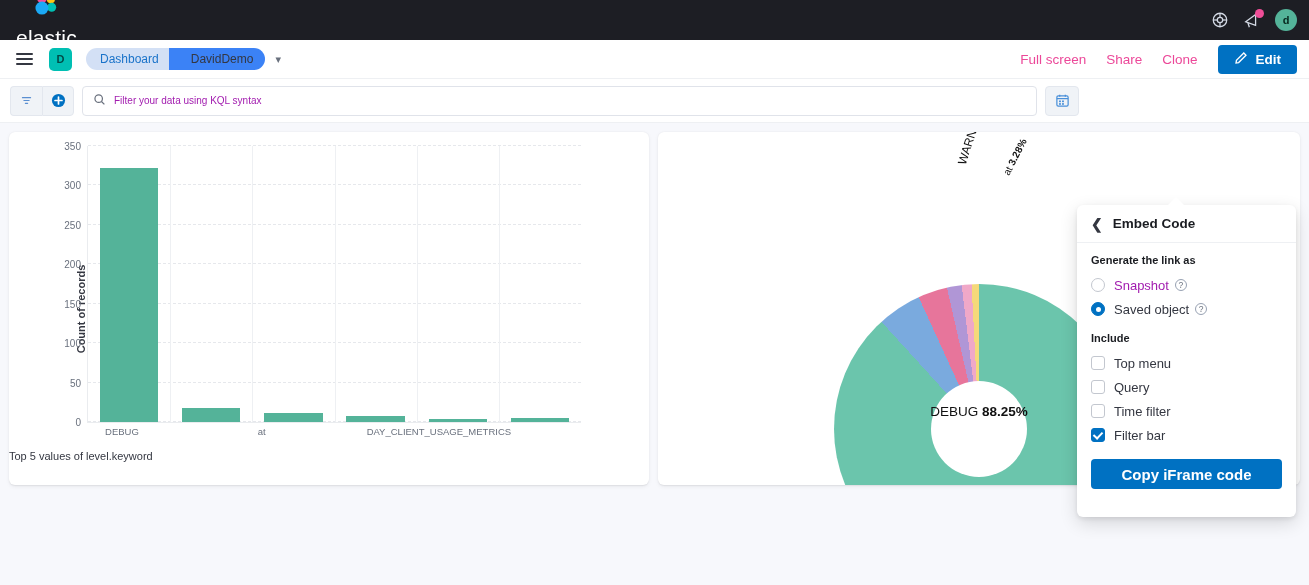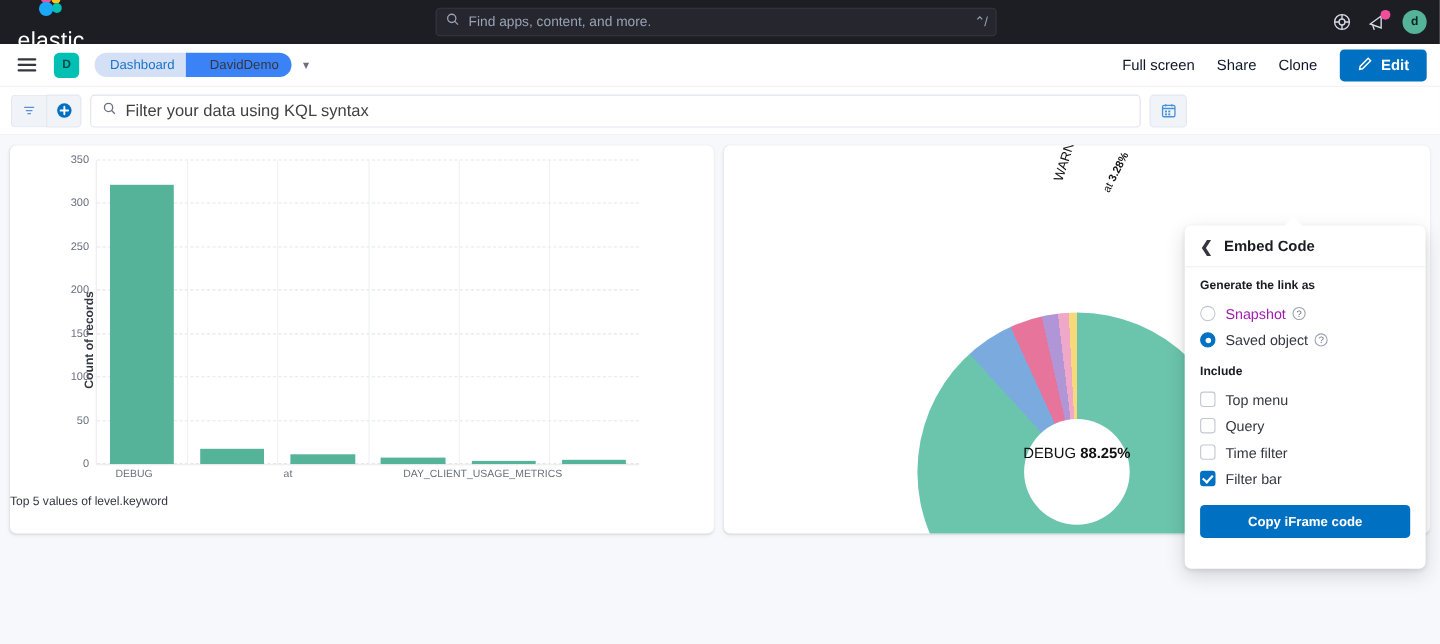--- a/index.html
+++ b/index.html
@@ -76,21 +76,21 @@
   .crumb-2 {
     background: #3b82f6; color: #343741;
     border-radius: 0 11px 11px 0; padding-left: 22px; margin-left: -2px;
   }
   .crumb-caret { margin-left: 10px; color: #69707d; font-size: 11px; }
 
   .app-actions {
     position: absolute; right: 12px; top: 0; height: 39px;
     display: flex; align-items: center; gap: 20px;
   }
-  .link-action { color: #0f172a; font-size: 13.5px; cursor: pointer; }
+  .link-action { color: #ec4899; font-size: 13.5px; cursor: pointer; }
   .edit-btn {
     background: #0071c2; color: #fff; border: none; border-radius: 4px;
     height: 29px; padding: 0 16px; font-size: 13.5px; font-weight: 600;
     display: flex; align-items: center; gap: 8px; cursor: pointer;
     font-family: "Liberation Sans", sans-serif;
   }
 
   
   .query-bar {
     height: 44px; background: #fff;
@@ -105,21 +105,21 @@
     cursor: pointer; border: 1px solid #e3e7ee;
   }
   .filter-btn:first-child { border-radius: 4px 0 0 4px; border-right: none; }
   .filter-btn:last-child { border-radius: 0 4px 4px 0; }
   .kql-input {
     flex: 1; height: 30px; margin-left: 8px;
     border: 1px solid #e0e3ea; border-radius: 4px; background: #fff;
     display: flex; align-items: center; gap: 8px; padding: 0 10px;
     max-width: 955px;
   }
-  .kql-input .ph { color: #404040; font-size: 15px; }
+  .kql-input .ph { color: #a21caf; font-size: 10px; }
   .date-btn {
     margin-left: 8px; height: 30px; width: 34px;
     background: #f0f3f7; border: 1px solid #e3e7ee; border-radius: 4px;
     display: flex; align-items: center; justify-content: center; cursor: pointer;
   }
 
   
   .dash {
     position: relative; height: calc(585px - 40px - 39px - 44px);
     background: #f7f8fc; padding: 9px;
@@ -253,50 +253,40 @@
     background: #0071c2; border-color: #0071c2;
     display: flex; align-items: center; justify-content: center;
   }
   .cbox.checked::after {
     content: ""; width: 4px; height: 7px; margin-top: -2px;
     border: solid #fff; border-width: 0 2px 2px 0; transform: rotate(43deg);
   }
   .copy-btn {
     margin-top: 12px; width: 100%; height: 30px;
     background: #0071c2; color: #fff; border: none; border-radius: 4px;
-    font-size: 12px; font-weight: 700; cursor: pointer;
+    font-size: 15px; font-weight: 700; cursor: pointer;
     font-family: "Liberation Sans", sans-serif;
   }
 </style>
 </head>
 <body>
 
 <div class="global-header">
   <div class="brand">
     <div class="brand-logo">
       <svg width="26" height="26" viewBox="0 0 32 32">
         <circle cx="11" cy="9" r="6" fill="#f04e98"></circle>
         <circle cx="22" cy="10" r="5" fill="#fec514"></circle>
         <circle cx="23" cy="20" r="5.5" fill="#00bfb3"></circle>
         <circle cx="11" cy="21" r="8" fill="#1ba9f5"></circle>
       </svg>
     </div>
     <div class="brand-name">elastic</div>
   </div>
 
-  <div class="global-search">
-    <span>
-      <svg width="13" height="13" viewBox="0 0 16 16" fill="none" stroke="#98a2b3" stroke-width="1.5">
-        <circle cx="7" cy="7" r="4.6"></circle>
-          <line x1="10.4" y1="10.4" x2="14" y2="14"></line>
-      </svg>
-    </span>
-    <span class="ph">Find apps, content, and more.</span>
-    <span class="kbd-hint">⌃/</span>
-  </div>
 
   <div class="header-right">
     <div class="hdr-icon">
       <svg width="18" height="18" viewBox="0 0 20 20" fill="none" stroke="#d4dae5" stroke-width="1.4">
         <circle cx="10" cy="10" r="7.5"></circle>
           <circle cx="10" cy="10" r="3"></circle>
         <line x1="10" y1="2.5" x2="10" y2="7"></line>
           <line x1="10" y1="13" x2="10" y2="17.5"></line>
         <line x1="2.5" y1="10" x2="7" y2="10"></line>
           <line x1="13" y1="10" x2="17.5" y2="10"></line>

